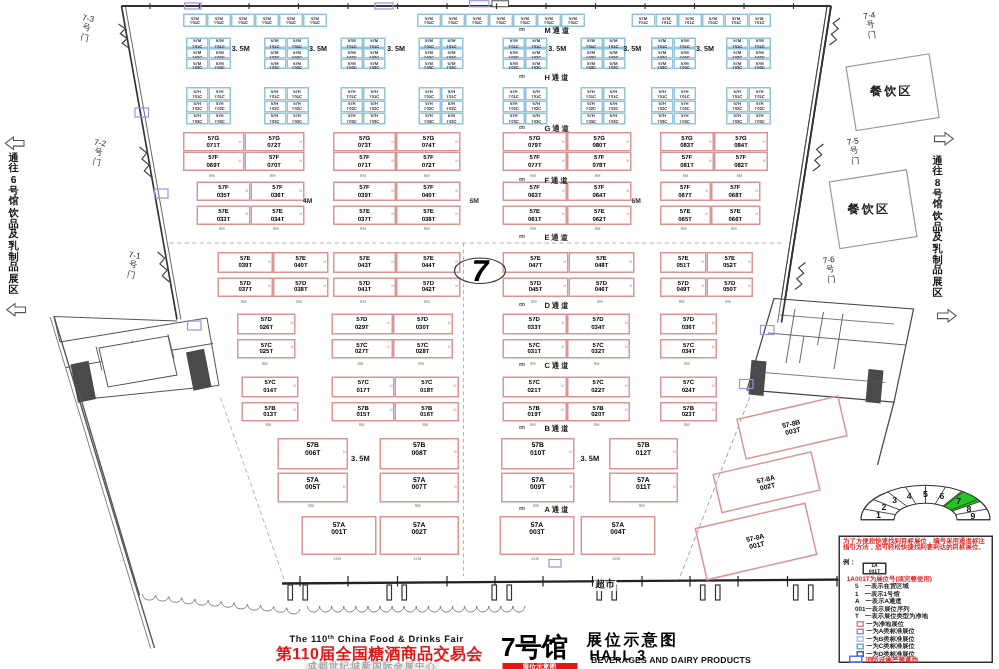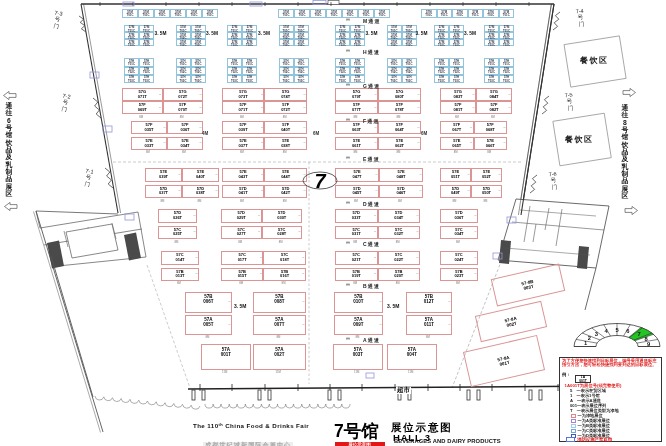--- a/index.html
+++ b/index.html
@@ -560,18 +560,19 @@
 <div class="t" style="left:577.5px;top:419.1px;font-size:4.2px;color:#222;font-weight:bold;z-index:6">一为A类标准展位</div>
 <div style="position:absolute;left:571px;top:423.90000000000003px;width:4.6px;height:4px;border:0.8px solid #a9c7e8;box-sizing:border-box;z-index:6"></div>
 <div class="t" style="left:577.5px;top:423.90000000000003px;font-size:4.2px;color:#222;font-weight:bold;z-index:6">一为B类标准展位</div>
 <div style="position:absolute;left:571px;top:428.7px;width:4.6px;height:4px;border:0.8px solid #6fa8dc;box-sizing:border-box;z-index:6"></div>
 <div class="t" style="left:577.5px;top:428.7px;font-size:4.2px;color:#222;font-weight:bold;z-index:6">一为C类标准展位</div>
 <div style="position:absolute;left:571px;top:433.5px;width:4.6px;height:4px;border:0.8px solid #3c5bb0;box-sizing:border-box;z-index:6"></div>
 <div class="t" style="left:577.5px;top:433.5px;font-size:4.2px;color:#222;font-weight:bold;z-index:6">一为D类标准展位</div>
 <div style="position:absolute;left:566px;top:437.3px;width:9px;height:4.5px;border:0.8px solid #5577dd;box-sizing:border-box;z-index:6"></div>
 <div class="t" style="left:577px;top:437.6px;font-size:4.4px;color:#e02020;font-weight:bold;z-index:6">消防设施严禁遮挡</div>
 <div class="t" style="left:193px;top:423.3px;font-size:6.2px;color:#111;font-weight:bold;letter-spacing:0.4px;">The 110<span style="font-size:4px;vertical-align:2px">th</span> China Food &amp; Drinks Fair</div>
+<div class="t" style="left:184px;top:430.6px;font-size:10.6px;color:#e01818;font-weight:bold;letter-spacing:0.3px;">第110届全国糖酒商品交易会</div>
 <div class="t" style="left:203px;top:441.8px;font-size:6.2px;color:#aaa;font-weight:bold;background:#eee;padding:0 2px;letter-spacing:1px;">成都世纪城新国际会展中心</div>
 <div class="t" style="left:334px;top:423px;font-size:17.5px;color:#000;font-weight:bold;letter-spacing:0px;">7号馆</div>
 <div class="t" style="left:391px;top:421.8px;font-size:10.5px;color:#000;font-weight:bold;letter-spacing:1.8px;">展位示意图</div>
 <div class="t" style="left:393px;top:432.5px;font-size:9.5px;color:#000;font-weight:bold;letter-spacing:0.8px;">HALL 3</div>
 <div class="t" style="left:334.5px;top:441.5px;width:50px;height:5px;background:#e01818;color:#fff;font-size:4.5px;font-weight:bold;text-align:center;line-height:5px;">展位示意图</div>
 <div class="t" style="left:394px;top:439px;font-size:5.8px;color:#111;font-weight:bold;letter-spacing:0.1px;">BEVERAGES AND DAIRY PRODUCTS</div>
 </div>
 </body></html>

